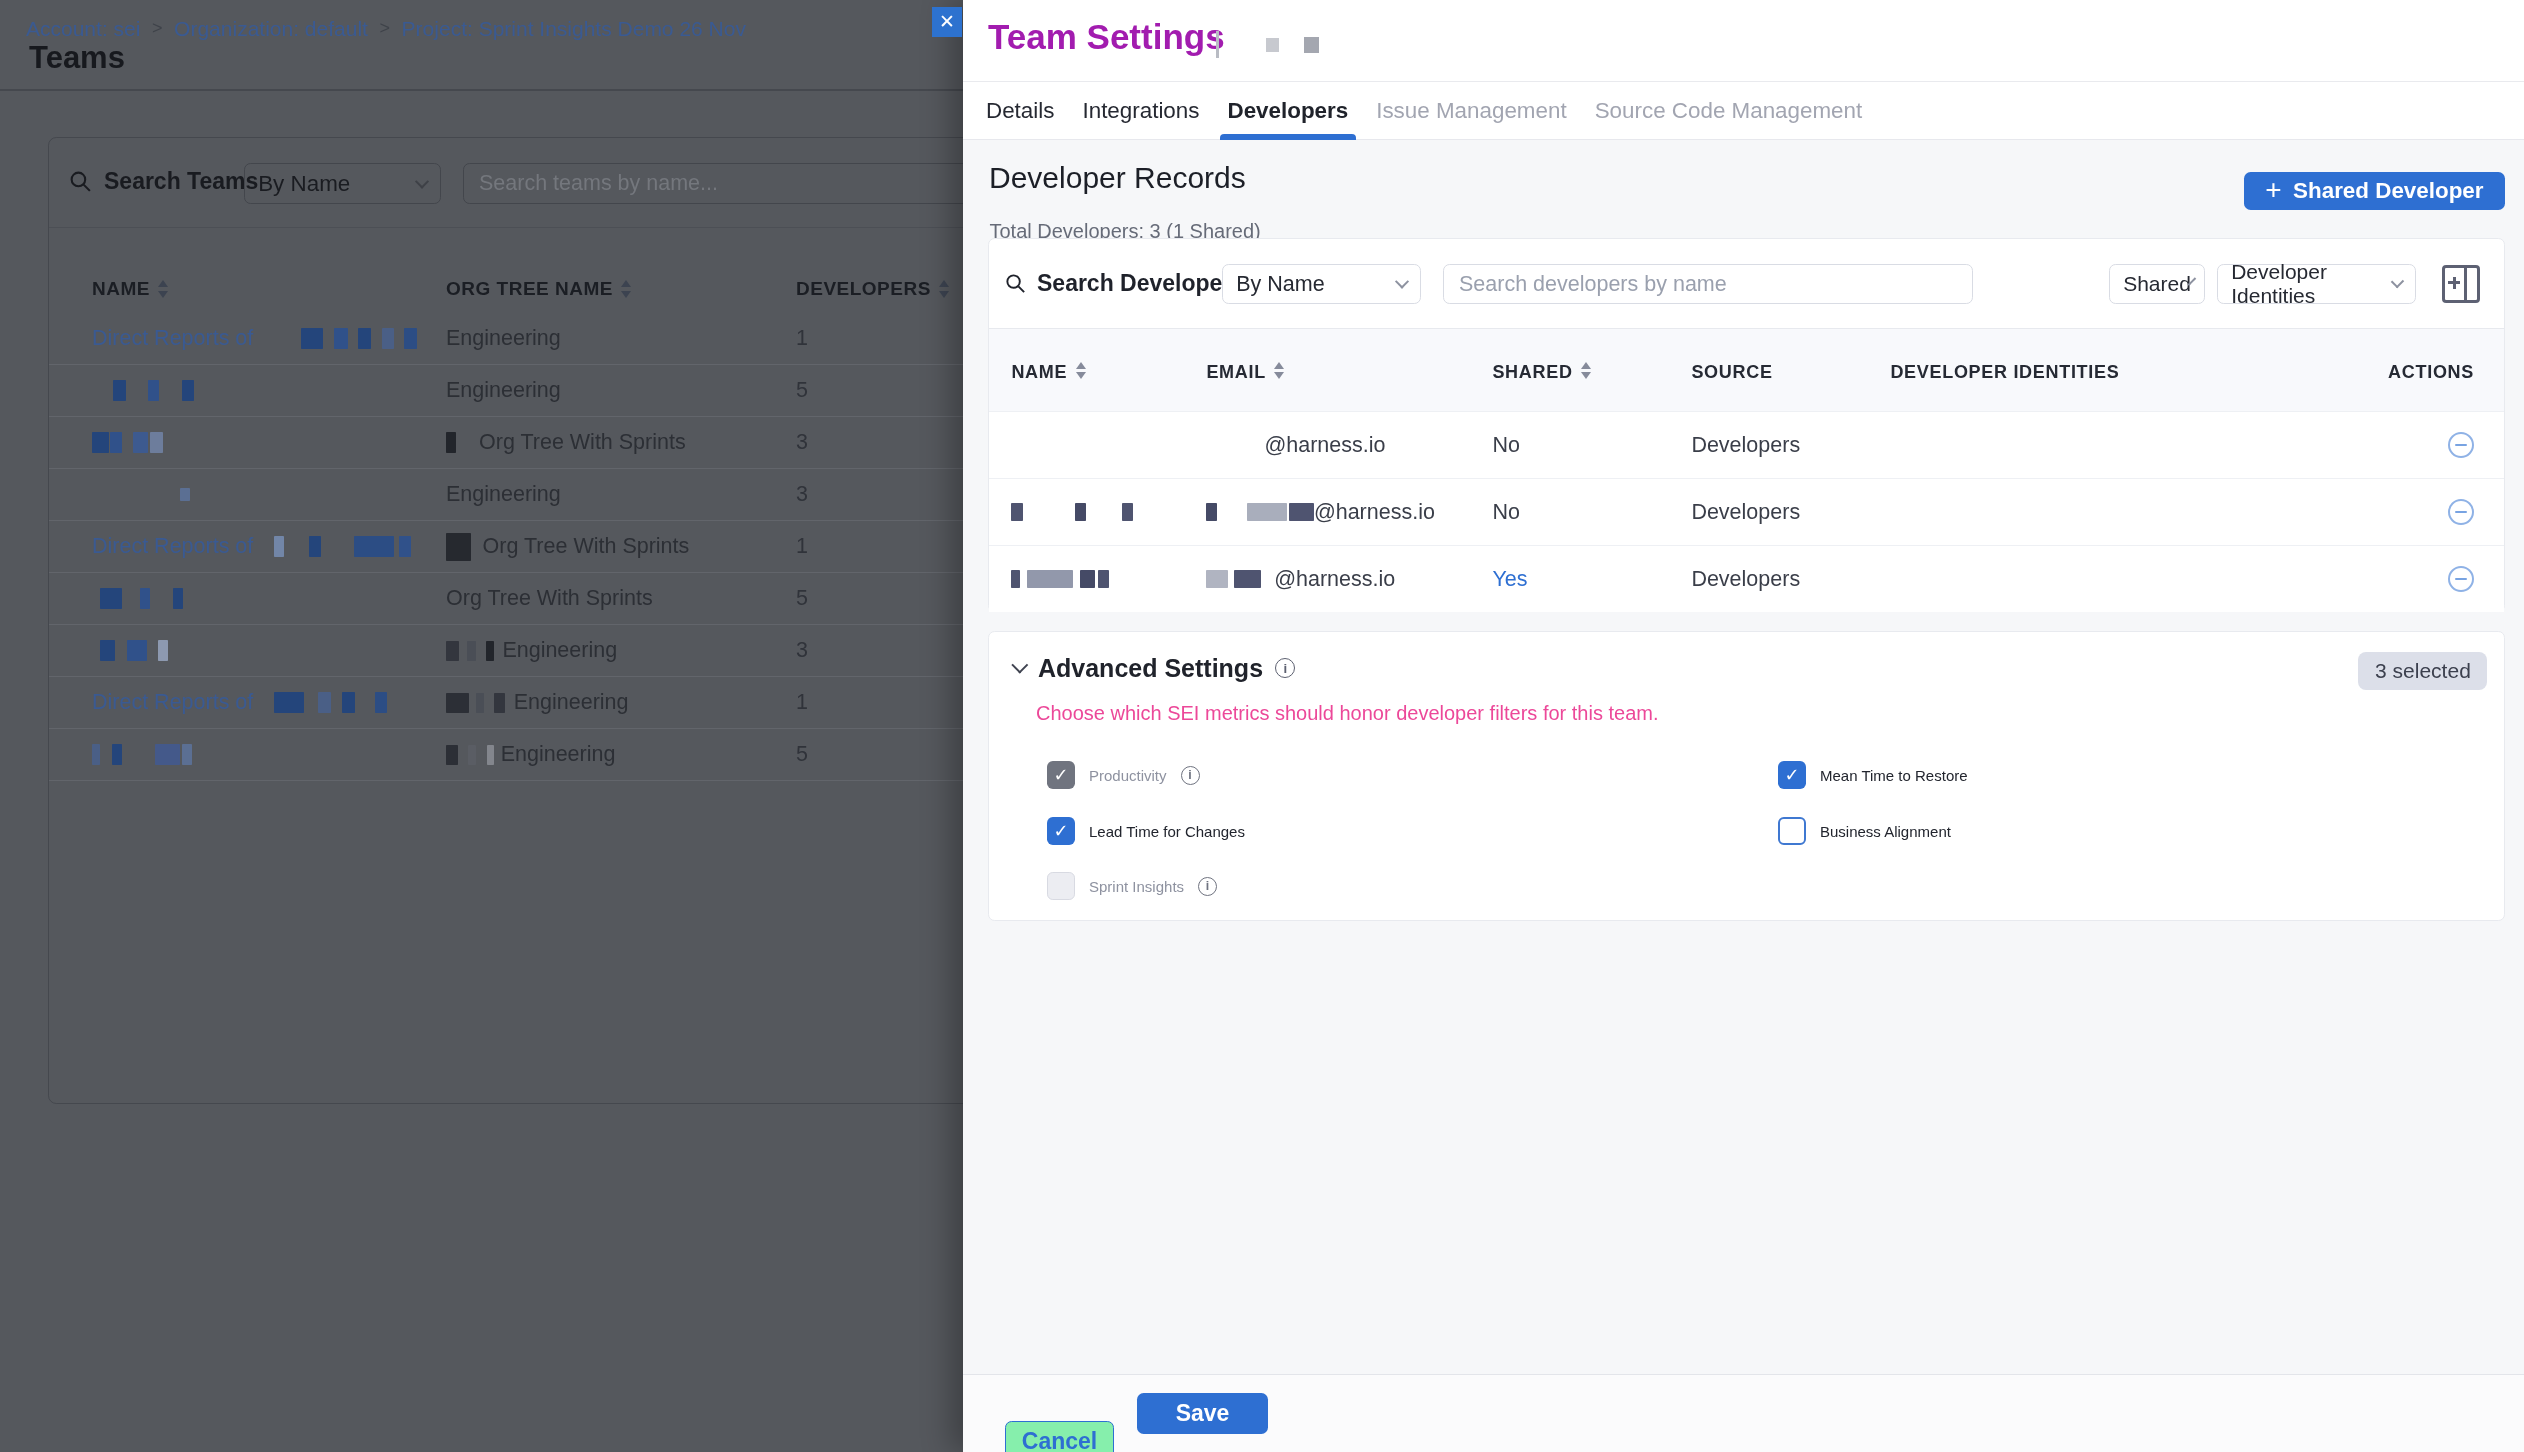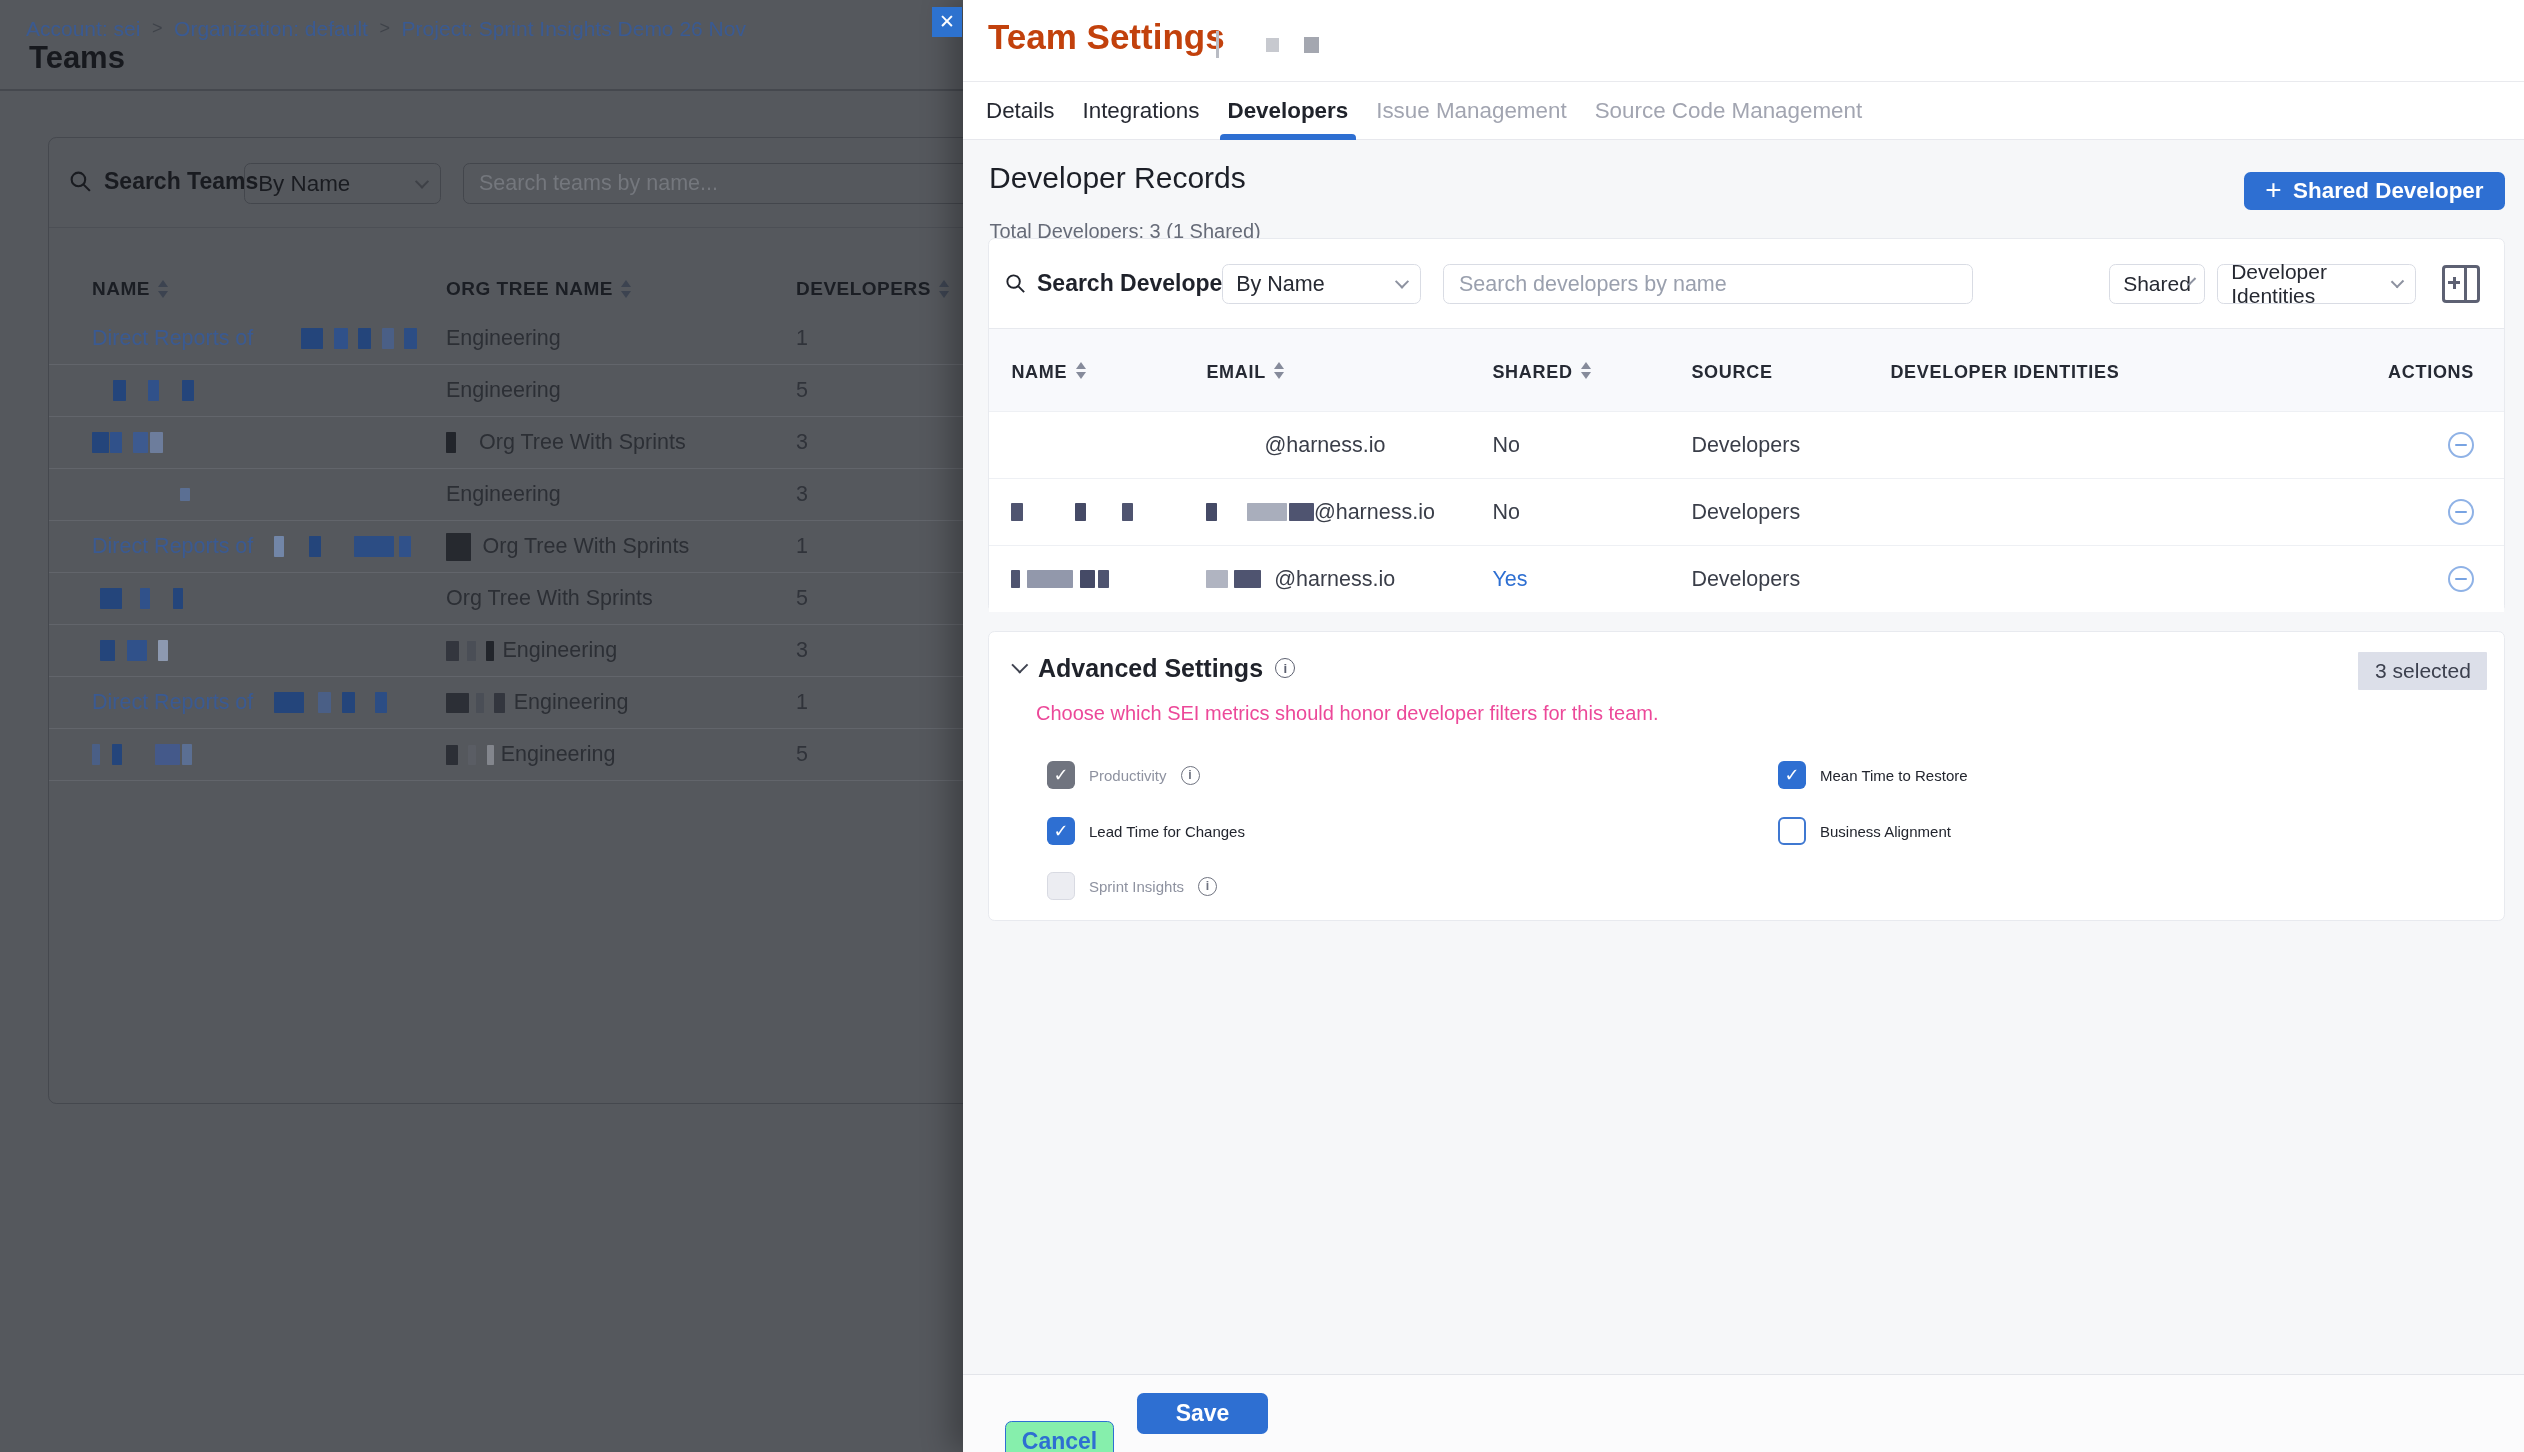--- a/index.html
+++ b/index.html
@@ -47,21 +47,21 @@
   .blk { display:inline-block; border-radius:0.8px; }
 
   
   .close-btn { position:absolute; left:932px; top:6.6px; width:30px; height:30px; background:#2d72cf; color:#fff;
                display:flex; align-items:center; justify-content:center; font-size:19px; font-weight:700; cursor:pointer; z-index:30; }
 
   
   .drawer { position:absolute; left:963px; top:0; width:1562px; height:1452px; background:#fff; z-index:20;
             box-shadow:-11.6px 0 28px rgba(0,0,0,.28); }
   .dheader { position:absolute; left:0; top:0; width:100%; height:81px; background:#fff; }
-  .dtitle { position:absolute; left:25px; top:16.6px; font-size:35px; font-weight:700; color:#c2410c; }
+  .dtitle { position:absolute; left:25px; top:16.6px; font-size:35px; font-weight:700; color:#a21caf; }
   .dtitle-bar { position:absolute; left:253px; top:31px; width:2.5px; height:26.5px; background:#b9bcc4; }
   .dtitle-sq1 { position:absolute; left:303px; top:38px; width:13.2px; height:14px; background:#c7c9cf; }
   .dtitle-sq2 { position:absolute; left:341px; top:37px; width:15px; height:15.7px; background:#a4a7b0; }
 
   .dtabs { position:absolute; left:0; top:81px; width:100%; height:59px; border-top:0.8px solid #e9eaee; border-bottom:0.8px solid #e7e8ed;
            display:flex; align-items:stretch; padding-left:9px; background:#fff; }
   .tab { display:flex; align-items:center; padding:0 14px; font-size:22.4px; color:#262932; cursor:pointer; position:relative; }
   .tab.active { color:#20232b; font-weight:700; }
   .tab.active::after { content:""; position:absolute; left:6.6px; right:6.6px; bottom:-0.8px; height:5.8px; background:#2e6fd2; border-radius:4.1px 4.1px 0 0; }
   .tab.disabled { color:#a2a5b1; cursor:default; }
@@ -106,21 +106,21 @@
   .dcell.right { justify-content:flex-end; padding-right:30px; }
   .shared-yes { color:#2e6fd2; }
   .minus-btn { width:26.5px; height:26.5px; border:2.1px solid #8fb2e6; border-radius:50%; display:flex; align-items:center; justify-content:center; cursor:pointer; background:#fff; }
   .minus-btn i { display:block; width:11.6px; height:2.5px; background:#78a3e2; border-radius:1.7px; }
 
   .adv-head { position:absolute; left:0; top:21.5px; width:100%; display:flex; align-items:center; padding-left:25px; gap:12.4px; }
   .adv-chev { width:11.6px; height:11.6px; border-right:2.9px solid #3f4350; border-bottom:2.9px solid #3f4350; transform:rotate(45deg); margin-top:-6.6px; cursor:pointer; }
   .adv-title { font-size:25px; font-weight:700; color:#20232b; }
   .info-i { width:20px; height:20px; border:1.7px solid #5c6070; border-radius:50%; display:inline-flex; align-items:center; justify-content:center;
             font-size:13.2px; color:#5c6070; font-weight:700; }
-  .adv-badge { position:absolute; right:16.6px; top:20px; height:38px; background:#dcdfe9; color:#3c404e; border-radius:1px;
+  .adv-badge { position:absolute; right:16.6px; top:20px; height:38px; background:#dcdfe9; color:#3c404e; border-radius:8px;
                display:flex; align-items:center; padding:0 16.6px; font-size:21px; }
   .adv-desc { position:absolute; left:47px; top:70px; font-size:20px; color:#ec4899; }
   .opt { position:absolute; display:flex; align-items:center; gap:14px; cursor:pointer; height:30px; }
   .cbox { width:28px; height:28px; border-radius:5.8px; display:flex; align-items:center; justify-content:center; flex:none; }
   .cbox.on { background:#2e6fd2; }
   .cbox.on.dis { background:#70747f; }
   .cbox.off { background:#fff; border:2.1px solid #3f78d1; }
   .cbox.off.dis { background:#ecedf2; border:1.7px solid #d8dae2; }
   .cbox .tick { color:#fff; font-size:18px; font-weight:700; line-height:1; }
   .opt-label { font-size:15px; color:#22252e; }

